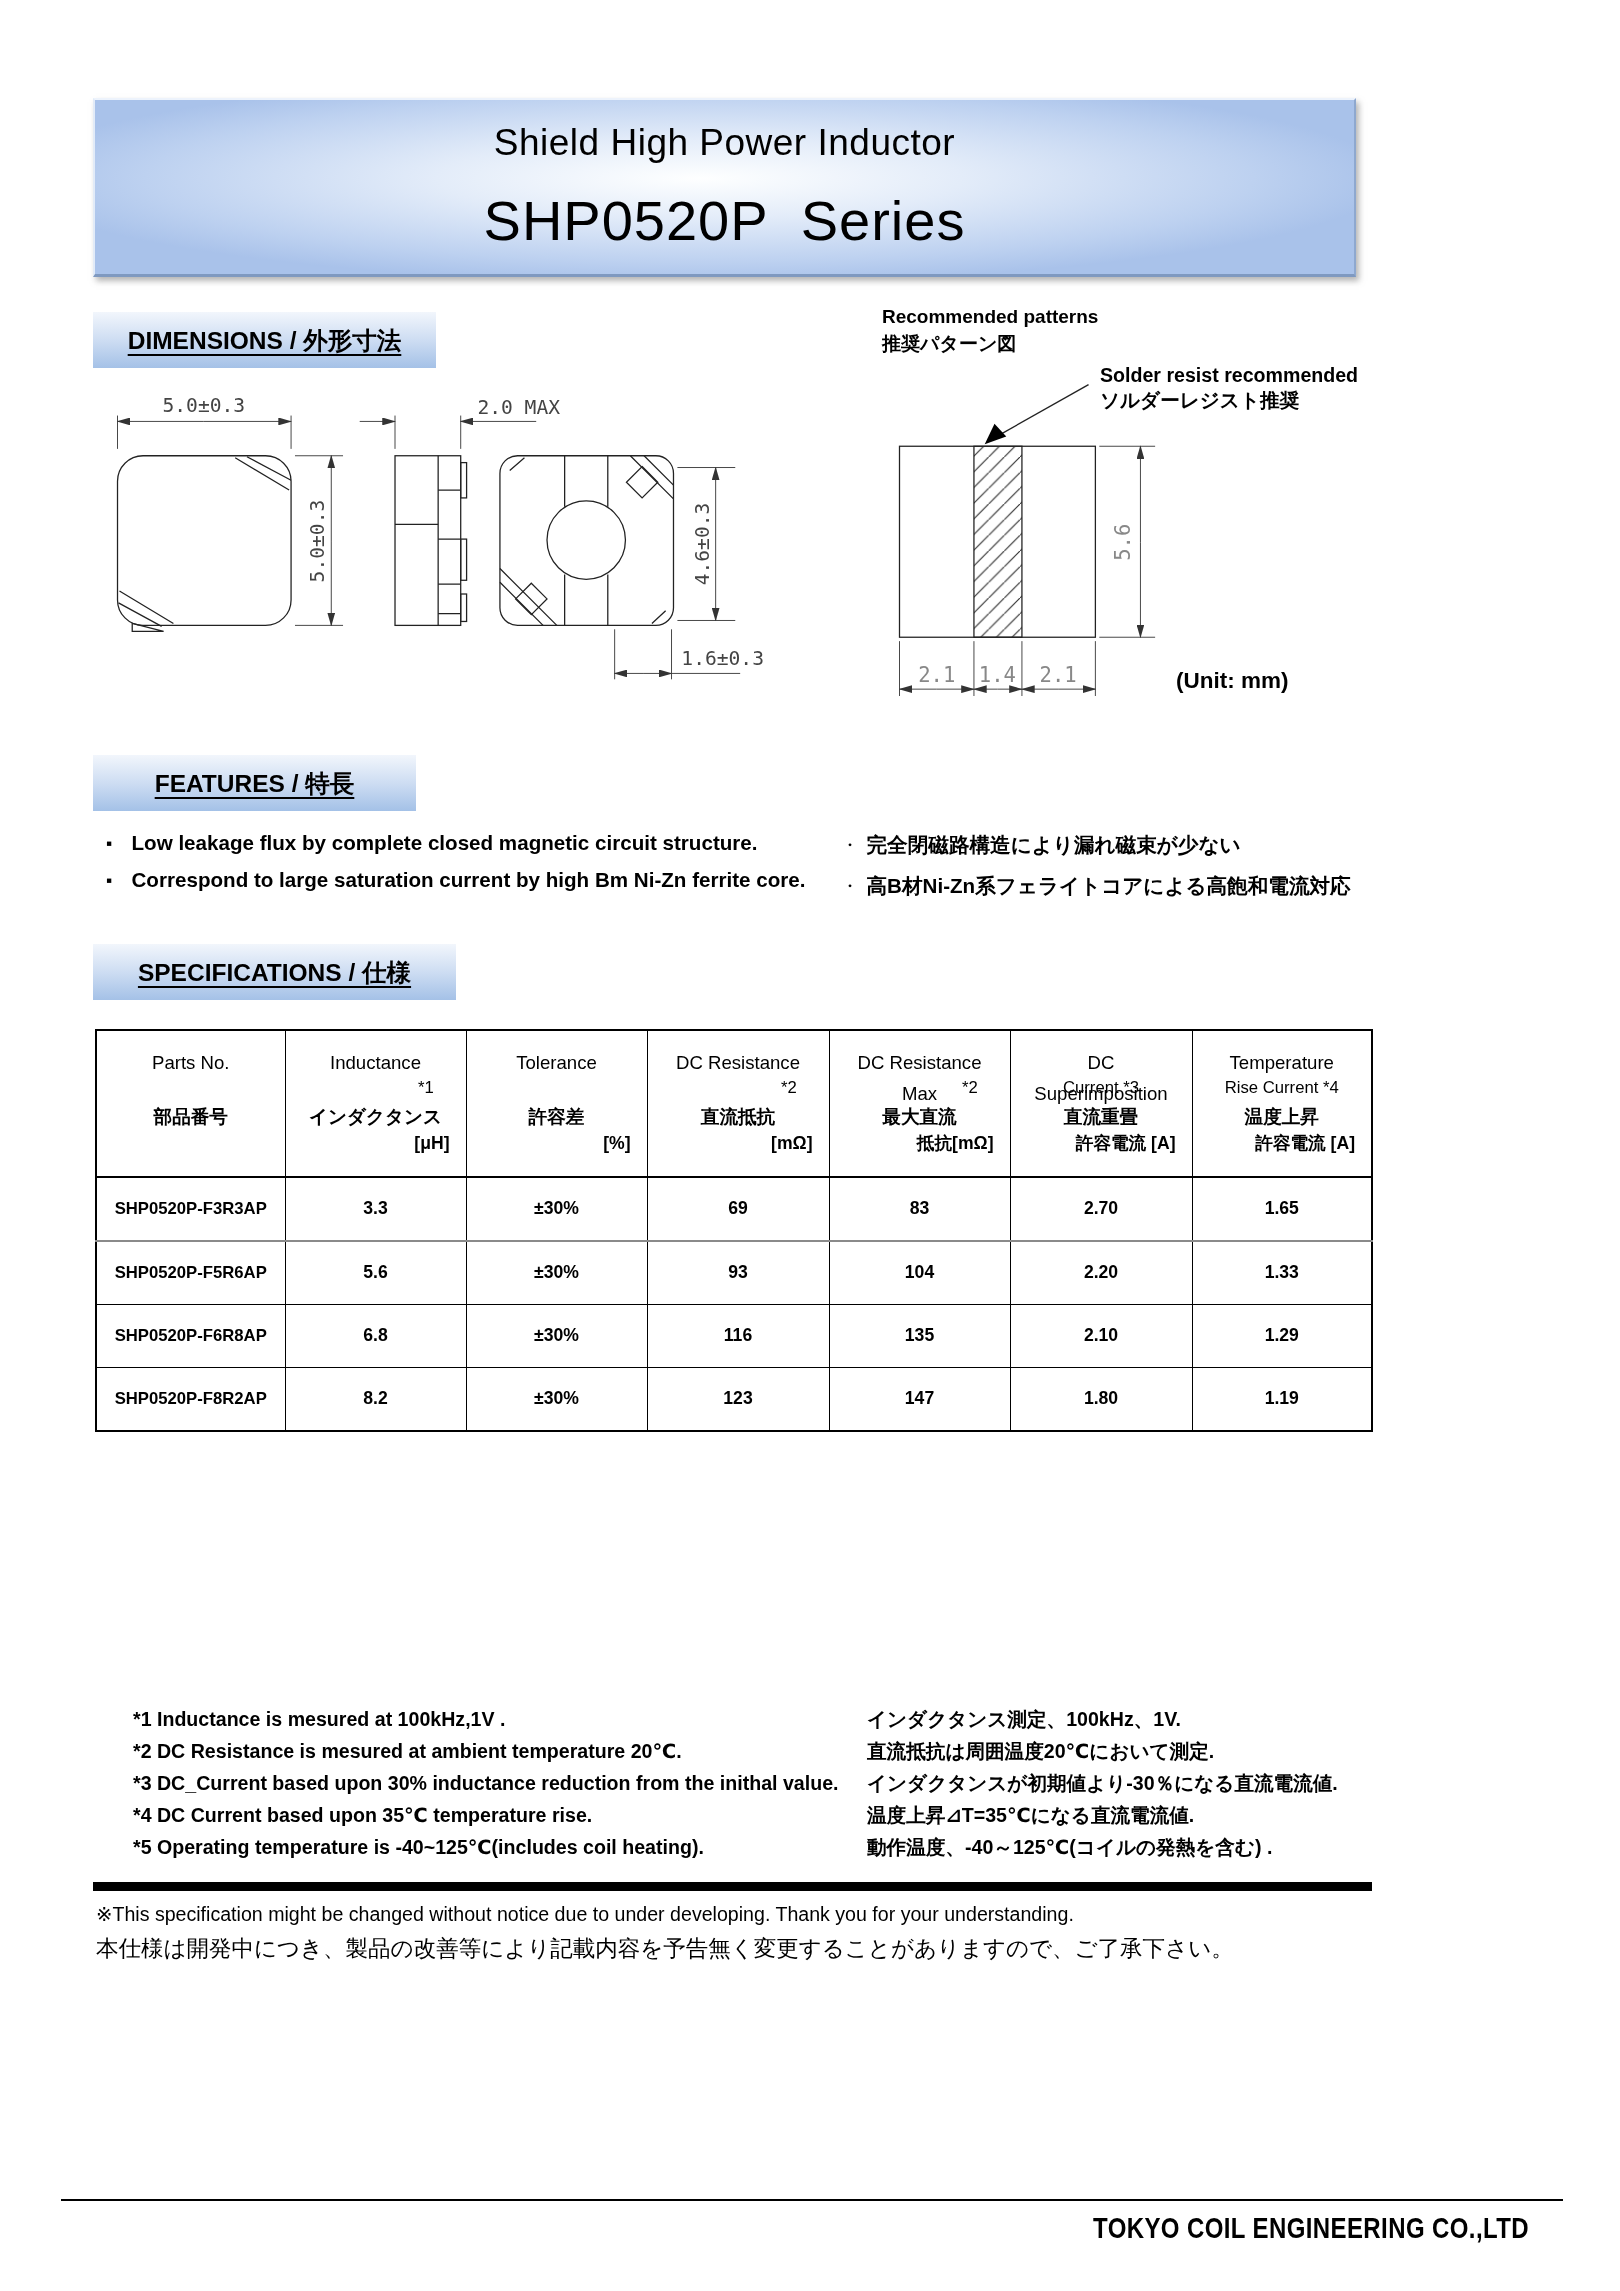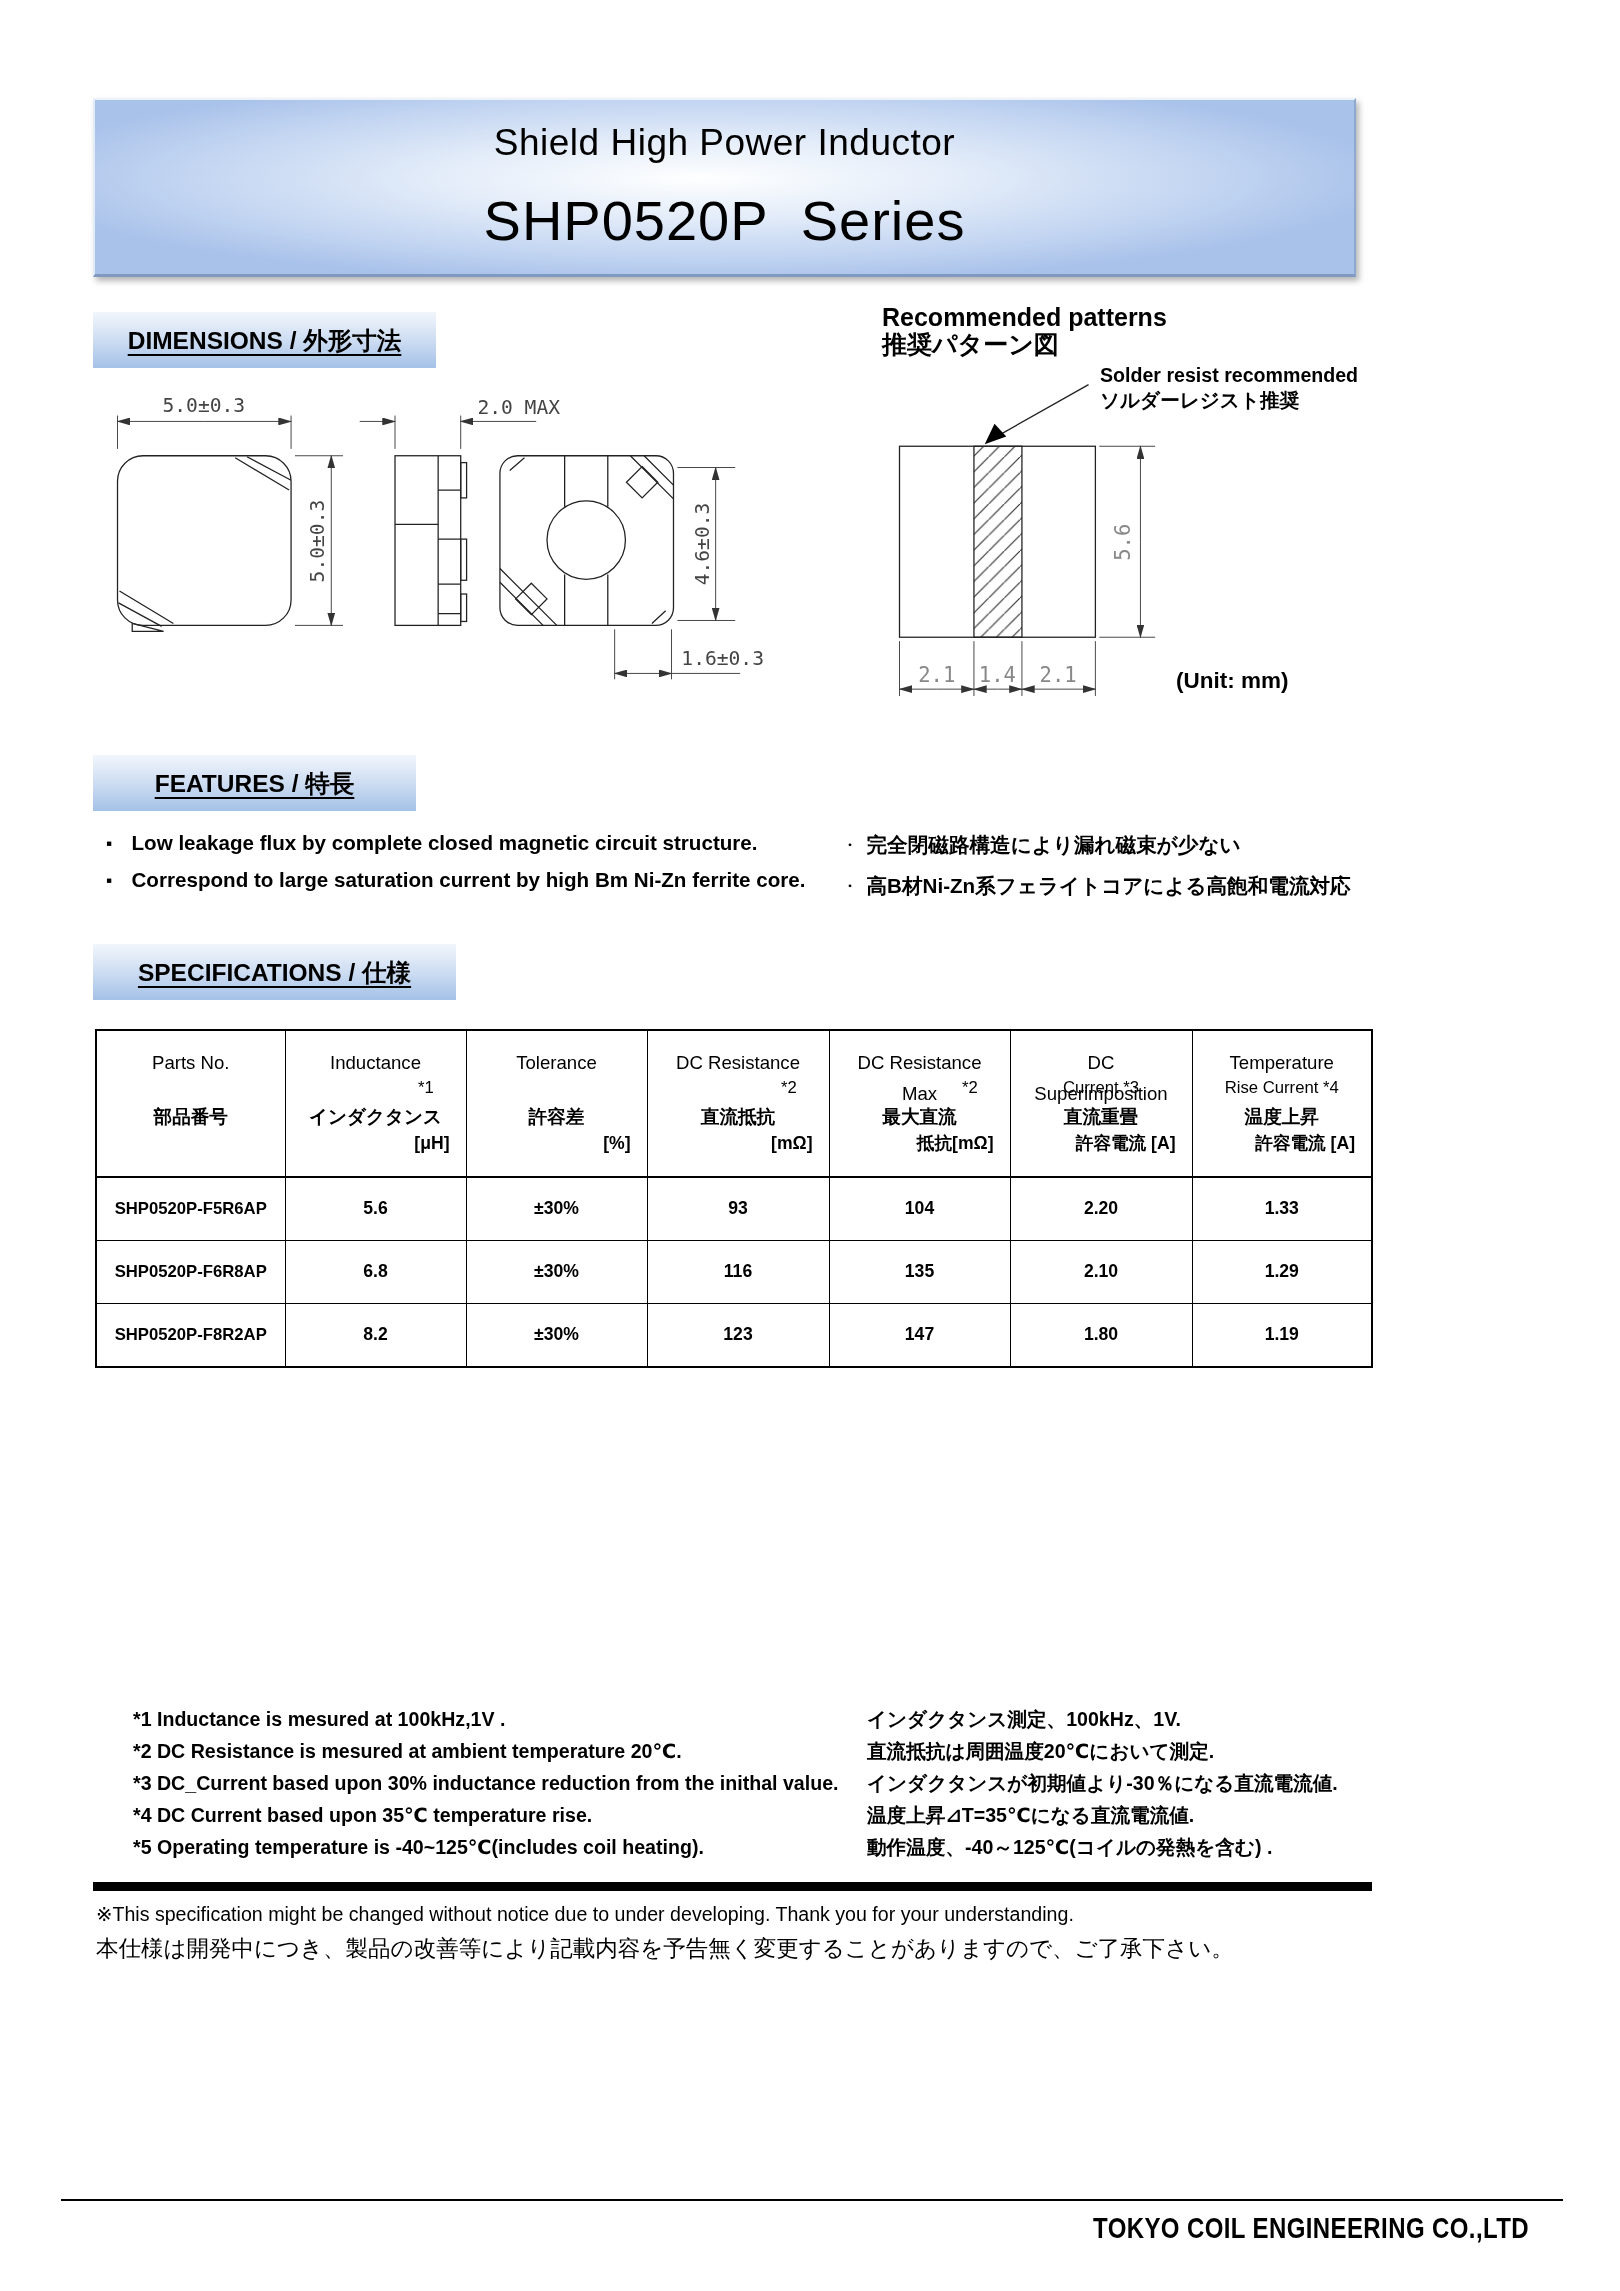--- a/index.html
+++ b/index.html
@@ -27,21 +27,21 @@
     background:linear-gradient(180deg,#f2f6fc 0%,#ccdcf2 52%,#a4c1e7 100%);
     font-weight:bold;font-size:24.5px;display:flex;align-items:center;justify-content:center;
     text-decoration:underline;text-underline-offset:4.9px;
   }
 
   
   svg text{font-family:"DejaVu Sans Mono","Liberation Mono",monospace;}
   .dimtxt{fill:#444;font-size:20px;}
   .graytxt{fill:#888;font-size:21px;}
 
-  .rec-title{font-size:25px;font-weight:bold;line-height:26.5px;}
+  .rec-title{font-size:19px;font-weight:bold;line-height:26.5px;}
   .solder-txt{font-size:19.6px;font-weight:bold;line-height:24.5px;}
   .unit-note{font-size:22.5px;font-weight:bold;}
 
   
   .feat-row{display:flex;align-items:flex-start;margin-bottom:12.7px;}
   .feat-row .bullet{width:25.5px;font-size:17.6px;padding-top:2px;}
   .feat-row .txt{font-size:20.6px;font-weight:600;}
 
   
   table.spec{border-collapse:collapse;table-layout:fixed;width:1278px;border:2px solid #000;}
@@ -254,20 +254,29 @@
           </th>
           <th>
             <div class="h-en">Temperature</div>
             <div class="h-note">Rise Current  *4</div>
             <div class="h-ja">温度上昇</div>
             <div class="h-unit">許容電流 [A]</div>
           </th>
         </tr>
       </thead>
       <tbody>
+        <tr>
+          <td class="parts">SHP0520P-F3R3AP</td>
+          <td>3.3</td>
+          <td>±30%</td>
+          <td>69</td>
+          <td>83</td>
+          <td>2.70</td>
+          <td>1.65</td>
+        </tr>
         <tr class="thick">
           <td class="parts">SHP0520P-F5R6AP</td>
           <td>5.6</td>
           <td>±30%</td>
           <td>93</td>
           <td>104</td>
           <td>2.20</td>
           <td>1.33</td>
         </tr>
         <tr>

